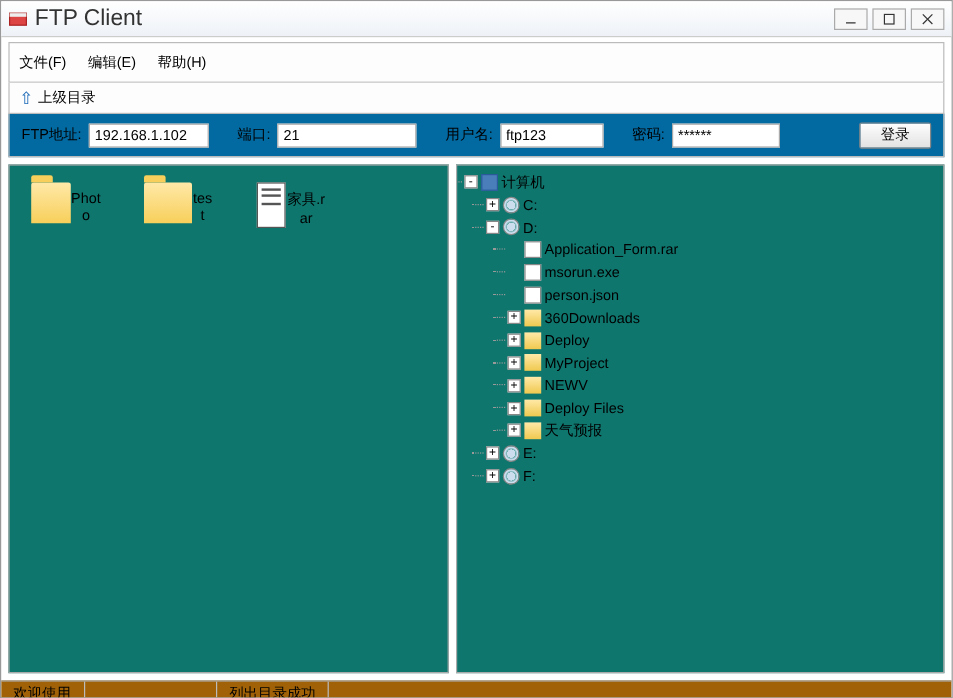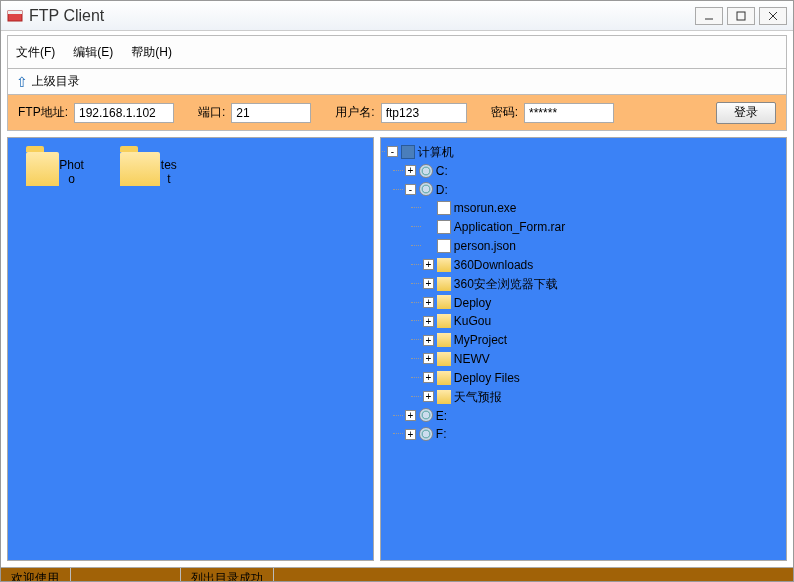--- a/index.html
+++ b/index.html
@@ -1,36 +1,36 @@
 <!DOCTYPE html>
 <html><head>
 <meta charset="utf-8">
 <style>
 * { box-sizing: border-box; margin: 0; padding: 0; font-family: "Microsoft YaHei", SimSun, Arial, sans-serif; font-size: 12px; }
 body { background: #fff; width: 794px; height: 582px; overflow: hidden; border: 1px solid #999; }
 
 .titlebar { height: 30px; background: linear-gradient(#fff,#eef2f7); display: flex; align-items: center; padding: 0 6px; border-bottom: 1px solid #ccc; }
 .titlebar .appicon { width:16px; height:16px; margin-right:6px; }
-.titlebar .title { flex:1; font-size:16px; color:#333; }
+.titlebar .title { flex:1; font-size:19px; color:#333; }
 .winbtns { display:flex; gap:4px; }
 .winbtn { width:28px; height:18px; border:1px solid #aaa; background:#f7f7f7; display:flex; align-items:center; justify-content:center; cursor:pointer; }
 
 .menubar { height:24px; display:flex; align-items:center; padding:16px 8px; gap:18px; border:1px solid #bbb; margin:4px 6px 0 6px; background:#fdfdfd; }
 .menuitem { cursor:pointer; }
 
 .toolbar { height:26px; display:flex; align-items:center; padding:0 8px; border:1px solid #bbb; border-top:none; margin:0 6px; background:#fdfdfd; }
 .toolbar .uparrow { color:#1e6bb8; font-size:14px; margin-right:4px; }
 
-.connbar { height:36px; display:flex; align-items:center; padding:0 10px; gap:6px; border:1px solid #bbb; border-top:none; margin:0 6px 6px 6px; background:#fdba74; }
+.connbar { height:36px; display:flex; align-items:center; padding:0 10px; gap:6px; border:1px solid #bbb; border-top:none; margin:0 6px 6px 6px; background:#0369a1; }
 .connbar label { white-space:nowrap; }
 .connbar input { border:1px solid #aaa; height:20px; padding:0 4px; background:#fff; }
 .connbar .loginbtn { width:60px; height:22px; border:1px solid #888; background:linear-gradient(#fdfdfd,#e2e2e2); cursor:pointer; border-radius:2px; margin-left:auto; }
 
 .mainarea { display:flex; height:430px; padding:0 6px 6px 6px; gap:6px; }
-.pane { border:1px solid #aaa; background:#3b82f6; }
+.pane { border:1px solid #aaa; background:#0f766e; }
 .leftpane { flex:1; padding:8px; }
 .rightpane { flex:1.15; overflow:auto; padding:4px 2px; }
 
 .fileicons { display:flex; gap:36px; padding:6px 10px; }
 .fileitem { display:flex; align-items:flex-start; width:58px; cursor:pointer; }
 .foldericon { width:42px; height:34px; background:linear-gradient(#ffe9a8,#f7cf5a); border-radius:2px 2px 0 0; position:relative; }
 .foldericon::before { content:""; position:absolute; top:-6px; left:0; width:18px; height:6px; background:#f7cf5a; border-radius:2px 2px 0 0; }
 .raricon { width:30px; height:38px; border:1px solid #555; background:#fff; position:relative; display:flex; flex-direction:column; }
 .raricon .bars { height:14px; margin:4px 3px; border-top:2px solid #555; border-bottom:2px solid #555; }
 .raricon .bars::before { content:""; display:block; border-top:2px solid #555; margin-top:3px; }
@@ -90,56 +90,60 @@
 <div class="toolbar">
   <span class="uparrow">⇧</span>
   <span>上级目录</span>
 </div>
 
 <div class="connbar">
   <label>FTP地址:</label>
   <input style="width: 100px;" value="192.168.1.102">
   <span style="width:12px"></span>
   <label>端口:</label>
-  <input style="width: 80px;" value="21">
+  <input style="width: 116px;" value="21">
   <span style="width:12px"></span>
   <label>用户名:</label>
   <input style="width: 86px;" value="ftp123">
   <span style="width:12px"></span>
   <label>密码:</label>
   <input style="width: 90px;" value="******">
   <button class="loginbtn">登录</button>
 </div>
 
 <div class="mainarea">
   <div class="pane leftpane">
     <div class="fileicons" id="local-files">
         <div class="fileitem">
           <div class="foldericon"></div>
           <div class="lbl">Photo</div>
         </div>
         <div class="fileitem">
           <div class="foldericon"></div>
           <div class="lbl">test</div>
         </div>
+        <div class="fileitem">
+          <div class="raricon">
+            <div class="bars"></div>
+          </div>
+          <div class="lbl">家具.rar</div>
+        </div>
       </div>
   </div>
   <div class="pane rightpane">
     <div class="tree" id="tree">
         <ul style="padding-left:4px">
           <li><span class="exp">-</span><span class="ico ico-computer"></span><span class="label">计算机</span><ul>
               <li><span class="exp">+</span><span class="ico ico-drive"></span><span class="label">C:</span></li>
               <li><span class="exp">-</span><span class="ico ico-drive"></span><span class="label">D:</span><ul>
+                  <li><span class="noexp"></span><span class="ico ico-file"></span><span class="label">Application_Form.rar</span></li>
                   <li><span class="noexp"></span><span class="ico ico-file"></span><span class="label">msorun.exe</span></li>
-                  <li><span class="noexp"></span><span class="ico ico-file"></span><span class="label">Application_Form.rar</span></li>
                   <li><span class="noexp"></span><span class="ico ico-file"></span><span class="label">person.json</span></li>
                   <li><span class="exp">+</span><span class="ico ico-folder"></span><span class="label">360Downloads</span></li>
-                  <li><span class="exp">+</span><span class="ico ico-folder"></span><span class="label">360安全浏览器下载</span></li>
                   <li><span class="exp">+</span><span class="ico ico-folder"></span><span class="label">Deploy</span></li>
-                  <li><span class="exp">+</span><span class="ico ico-folder"></span><span class="label">KuGou</span></li>
                   <li><span class="exp">+</span><span class="ico ico-folder"></span><span class="label">MyProject</span></li>
                   <li><span class="exp">+</span><span class="ico ico-folder"></span><span class="label">NEWV</span></li>
                   <li><span class="exp">+</span><span class="ico ico-folder"></span><span class="label">Deploy Files</span></li>
                   <li><span class="exp">+</span><span class="ico ico-folder"></span><span class="label">天气预报</span></li>
                 </ul></li>
               <li><span class="exp">+</span><span class="ico ico-drive"></span><span class="label">E:</span></li>
               <li><span class="exp">+</span><span class="ico ico-drive"></span><span class="label">F:</span></li>
             </ul></li>
         </ul>
       </div>

